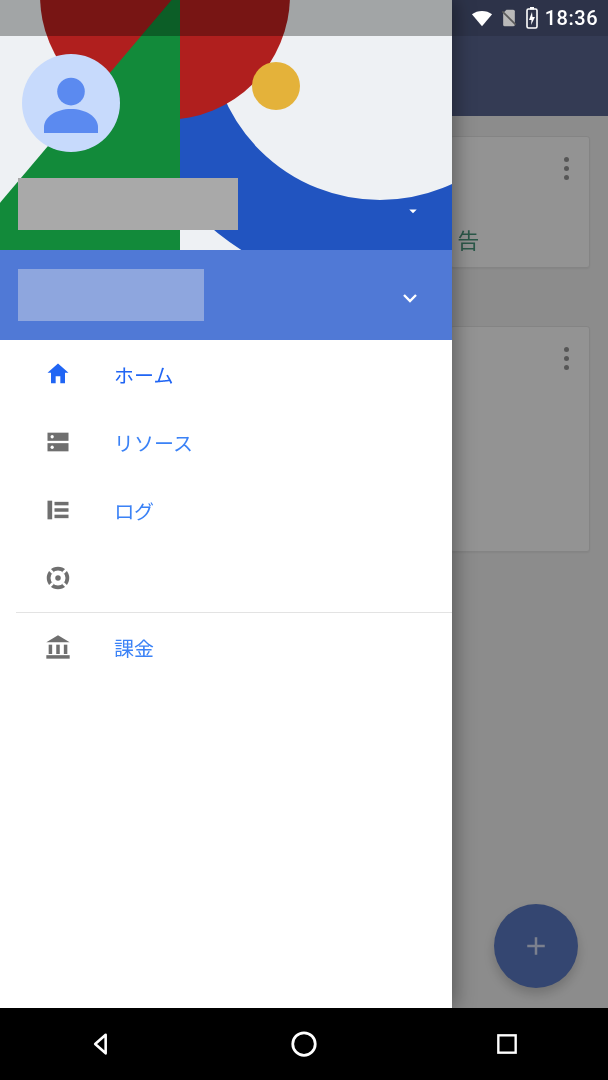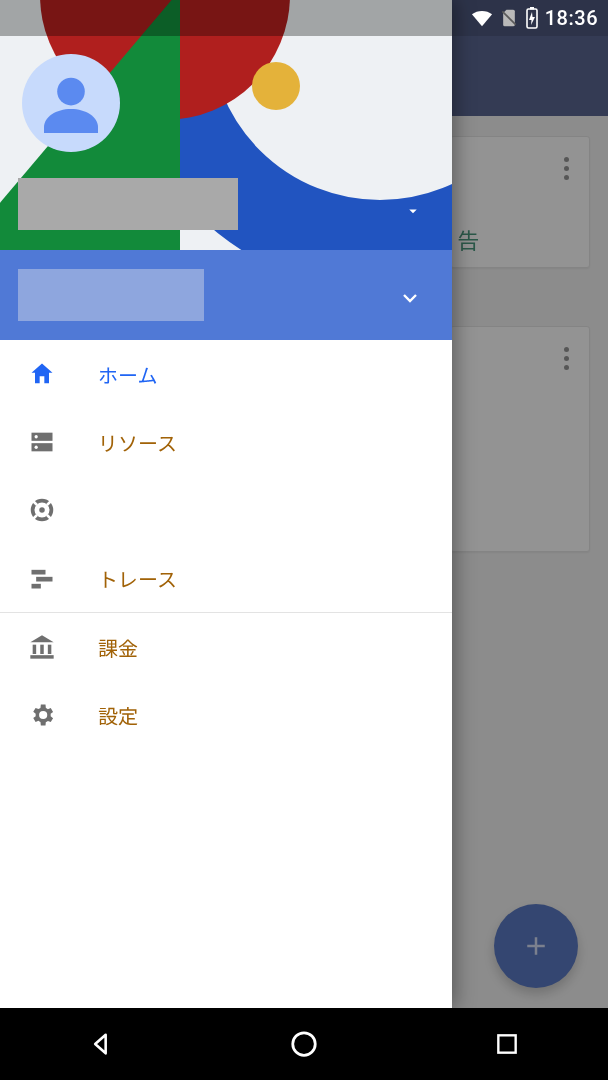--- a/index.html
+++ b/index.html
@@ -100,24 +100,24 @@
   .switch-row {
     height: 90px; background: #5079d6; position: relative; display: flex; align-items: center;
   }
   .switch-block {
     margin-left: 18px; width: 186px; height: 52px; background: #8ea6de;
   }
   .switch-caret {
     position: absolute; right: 30px; top: 36px; color: #fff;
   }
   
-  .nav-list { flex: 1; overflow-y: auto; background:#fff;}
+  .nav-list { flex: 1; overflow-y: auto; background:#fff;padding-left:16px;}
   .nav-item {
     display: flex; align-items: center; height: 68px; padding: 0 26px;
-    color: #a16207; font-size: 20px; gap: 40px;
+    color: #3b82f6; font-size: 20px; gap: 40px;
   }
   .nav-item.active { color: #2065f4; }
   .nav-item .nav-icon { width: 32px; display:flex; justify-content:center; color:#6f6f6f; }
   .nav-item.active .nav-icon { color: #2065f4; }
   .nav-divider { height: 1px; background: #e3e3e3; }
   
   .sysnav {
     position: absolute; left: 0; right: 0; bottom: 0; height: 72px;
     background: #000; display: flex; align-items: center; justify-content: space-around;
     z-index: 50;
@@ -201,59 +201,52 @@
               <rect x="3" y="4" width="18" height="7" fill="currentColor"></rect>
               <rect x="3" y="13" width="18" height="7" fill="currentColor"></rect>
               <circle cx="7" cy="7.5" r="1.4" fill="#fff"></circle>
               <circle cx="7" cy="16.5" r="1.4" fill="#fff"></circle>
             </svg>
         </span>
         <span>リソース</span>
       </div>
       <div class="nav-item">
         <span class="nav-icon">
+          <svg width="28" height="28" viewBox="0 0 24 24">
+              <rect x="3" y="4" width="4" height="16" fill="currentColor"></rect>
+              <rect x="9" y="5" width="12" height="3" fill="currentColor"></rect>
+              <rect x="9" y="10.5" width="12" height="3" fill="currentColor"></rect>
+              <rect x="9" y="16" width="12" height="3" fill="currentColor"></rect>
+            </svg>
+        </span>
+        <span>ログ</span>
+      </div>
+      <div class="nav-item">
+        <span class="nav-icon">
           <svg width="30" height="30" viewBox="0 0 24 24">
               <path fill="currentColor" d="M12 3a9 9 0 100 18 9 9 0 000-18zm0 3a6 6 0 110 12 6 6 0 010-12z"></path>
               <circle cx="12" cy="12" r="2.2" fill="currentColor"></circle>
               <path stroke="#fff" stroke-width="2" d="M5 5l3 3M19 5l-3 3M5 19l3-3M19 19l-3-3" fill="none"></path>
             </svg>
         </span>
-      </div>
-      <div class="nav-item">
-        <span class="nav-icon">
-          <svg width="28" height="28" viewBox="0 0 24 24">
-              <rect x="3" y="5" width="12" height="4" fill="currentColor"></rect>
-              <rect x="7" y="11" width="14" height="4" fill="currentColor"></rect>
-              <rect x="3" y="17" width="8" height="4" fill="currentColor"></rect>
-            </svg>
-        </span>
-        <span>トレース</span>
       </div>
 
       <div class="nav-divider"></div>
 
       <div class="nav-item">
         <span class="nav-icon">
           <svg width="28" height="28" viewBox="0 0 24 24">
               <path fill="currentColor" d="M12 2L2 8h20z"></path>
               <rect x="4" y="10" width="3" height="8" fill="currentColor"></rect>
               <rect x="10.5" y="10" width="3" height="8" fill="currentColor"></rect>
               <rect x="17" y="10" width="3" height="8" fill="currentColor"></rect>
               <rect x="2" y="19" width="20" height="3" fill="currentColor"></rect>
             </svg>
         </span>
         <span>課金</span>
-      </div>
-      <div class="nav-item">
-        <span class="nav-icon">
-          <svg width="28" height="28" viewBox="0 0 24 24">
-              <path fill="currentColor" d="M19.4 13a7.8 7.8 0 000-2l2.1-1.6-2-3.4-2.5 1a7.6 7.6 0 00-1.7-1L15 3h-4l-.3 2.9a7.6 7.6 0 00-1.7 1l-2.5-1-2 3.4L6.6 11a7.8 7.8 0 000 2l-2.1 1.6 2 3.4 2.5-1c.5.4 1.1.8 1.7 1L11 21h4l.3-2.9c.6-.3 1.2-.6 1.7-1l2.5 1 2-3.4zM13 15.5A3.5 3.5 0 1113 8.5a3.5 3.5 0 010 7z"></path>
-            </svg>
-        </span>
-        <span>設定</span>
       </div>
     </div>
   </nav>
 
   <div class="status-bar">
     <span class="status-icon">
       <svg width="22" height="22" viewBox="0 0 24 24">
           <path fill="#fff" d="M12 21L1 8c6-5 16-5 22 0z"></path>
         </svg>
     </span>

